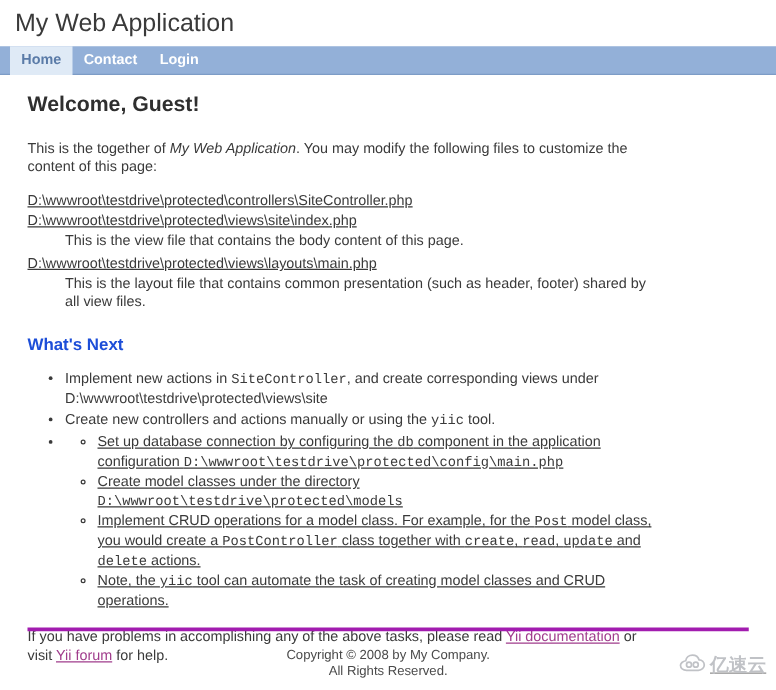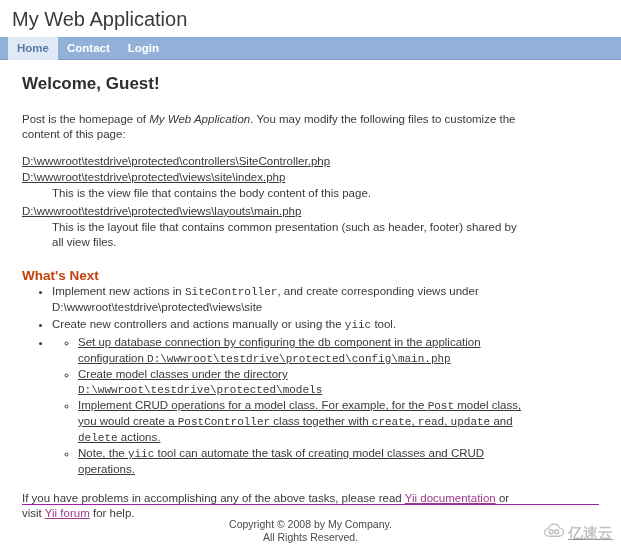--- a/index.html
+++ b/index.html
@@ -89,22 +89,22 @@
     font-size: 17px;
     font-weight: bold;
     color: #2f2f2f;
     margin: 0 0 18px 0;
     padding: 0;
     line-height: 20px;
   }
   h2.section-heading {
     font-size: 13.5px;
     font-weight: bold;
-    color: #c2410c;
-    margin: 18px 0 0 0;
+    color: #1d4ed8;
+    margin: 18px 0 12px 0;
     padding: 0;
     line-height: 16px;
   }
   p.para {
     margin: 0 0 12px 0;
     padding: 0;
     line-height: 15px;
     font-size: 11.5px;
     color: #3a3a3a;
   }
@@ -181,21 +181,21 @@
     color: #a03c8c;
     text-decoration: underline;
   }
 
   
   #footer {
     position: absolute;
     left: 22px;
     right: 22px;
     bottom: 8px;
-    border-top: 1px solid #a21caf;
+    border-top: 3px solid #a21caf;
     padding-top: 13px;
     text-align: center;
     font-size: 10.5px;
     line-height: 13px;
     color: #4a4a4a;
   }
   #footer .fline { display: block; }
 
   
   #watermark {
@@ -237,21 +237,21 @@
         <a href="#">Login</a>
       </li>
     </ul>
   </div>
 
   <div id="content">
 
     <h1 class="page-heading">Welcome, Guest!</h1>
 
     <p class="para">
-      <span>Post is the homepage of </span><em class="ital">My Web Application</em><span>. You may modify the following files to customize the content of this page:</span>
+      <span>This is the together of </span><em class="ital">My Web Application</em><span>. You may modify the following files to customize the content of this page:</span>
     </p>
 
     <dl class="filelist">
       <dt>D:\wwwroot\testdrive\protected\controllers\SiteController.php</dt>
 
       <dt>D:\wwwroot\testdrive\protected\views\site\index.php</dt>
       <dd>This is the view file that contains the body content of this page.</dd>
 
       <dt>D:\wwwroot\testdrive\protected\views\layouts\main.php</dt>
       <dd>This is the layout file that contains common presentation (such as header, footer) shared by all view files.</dd>

